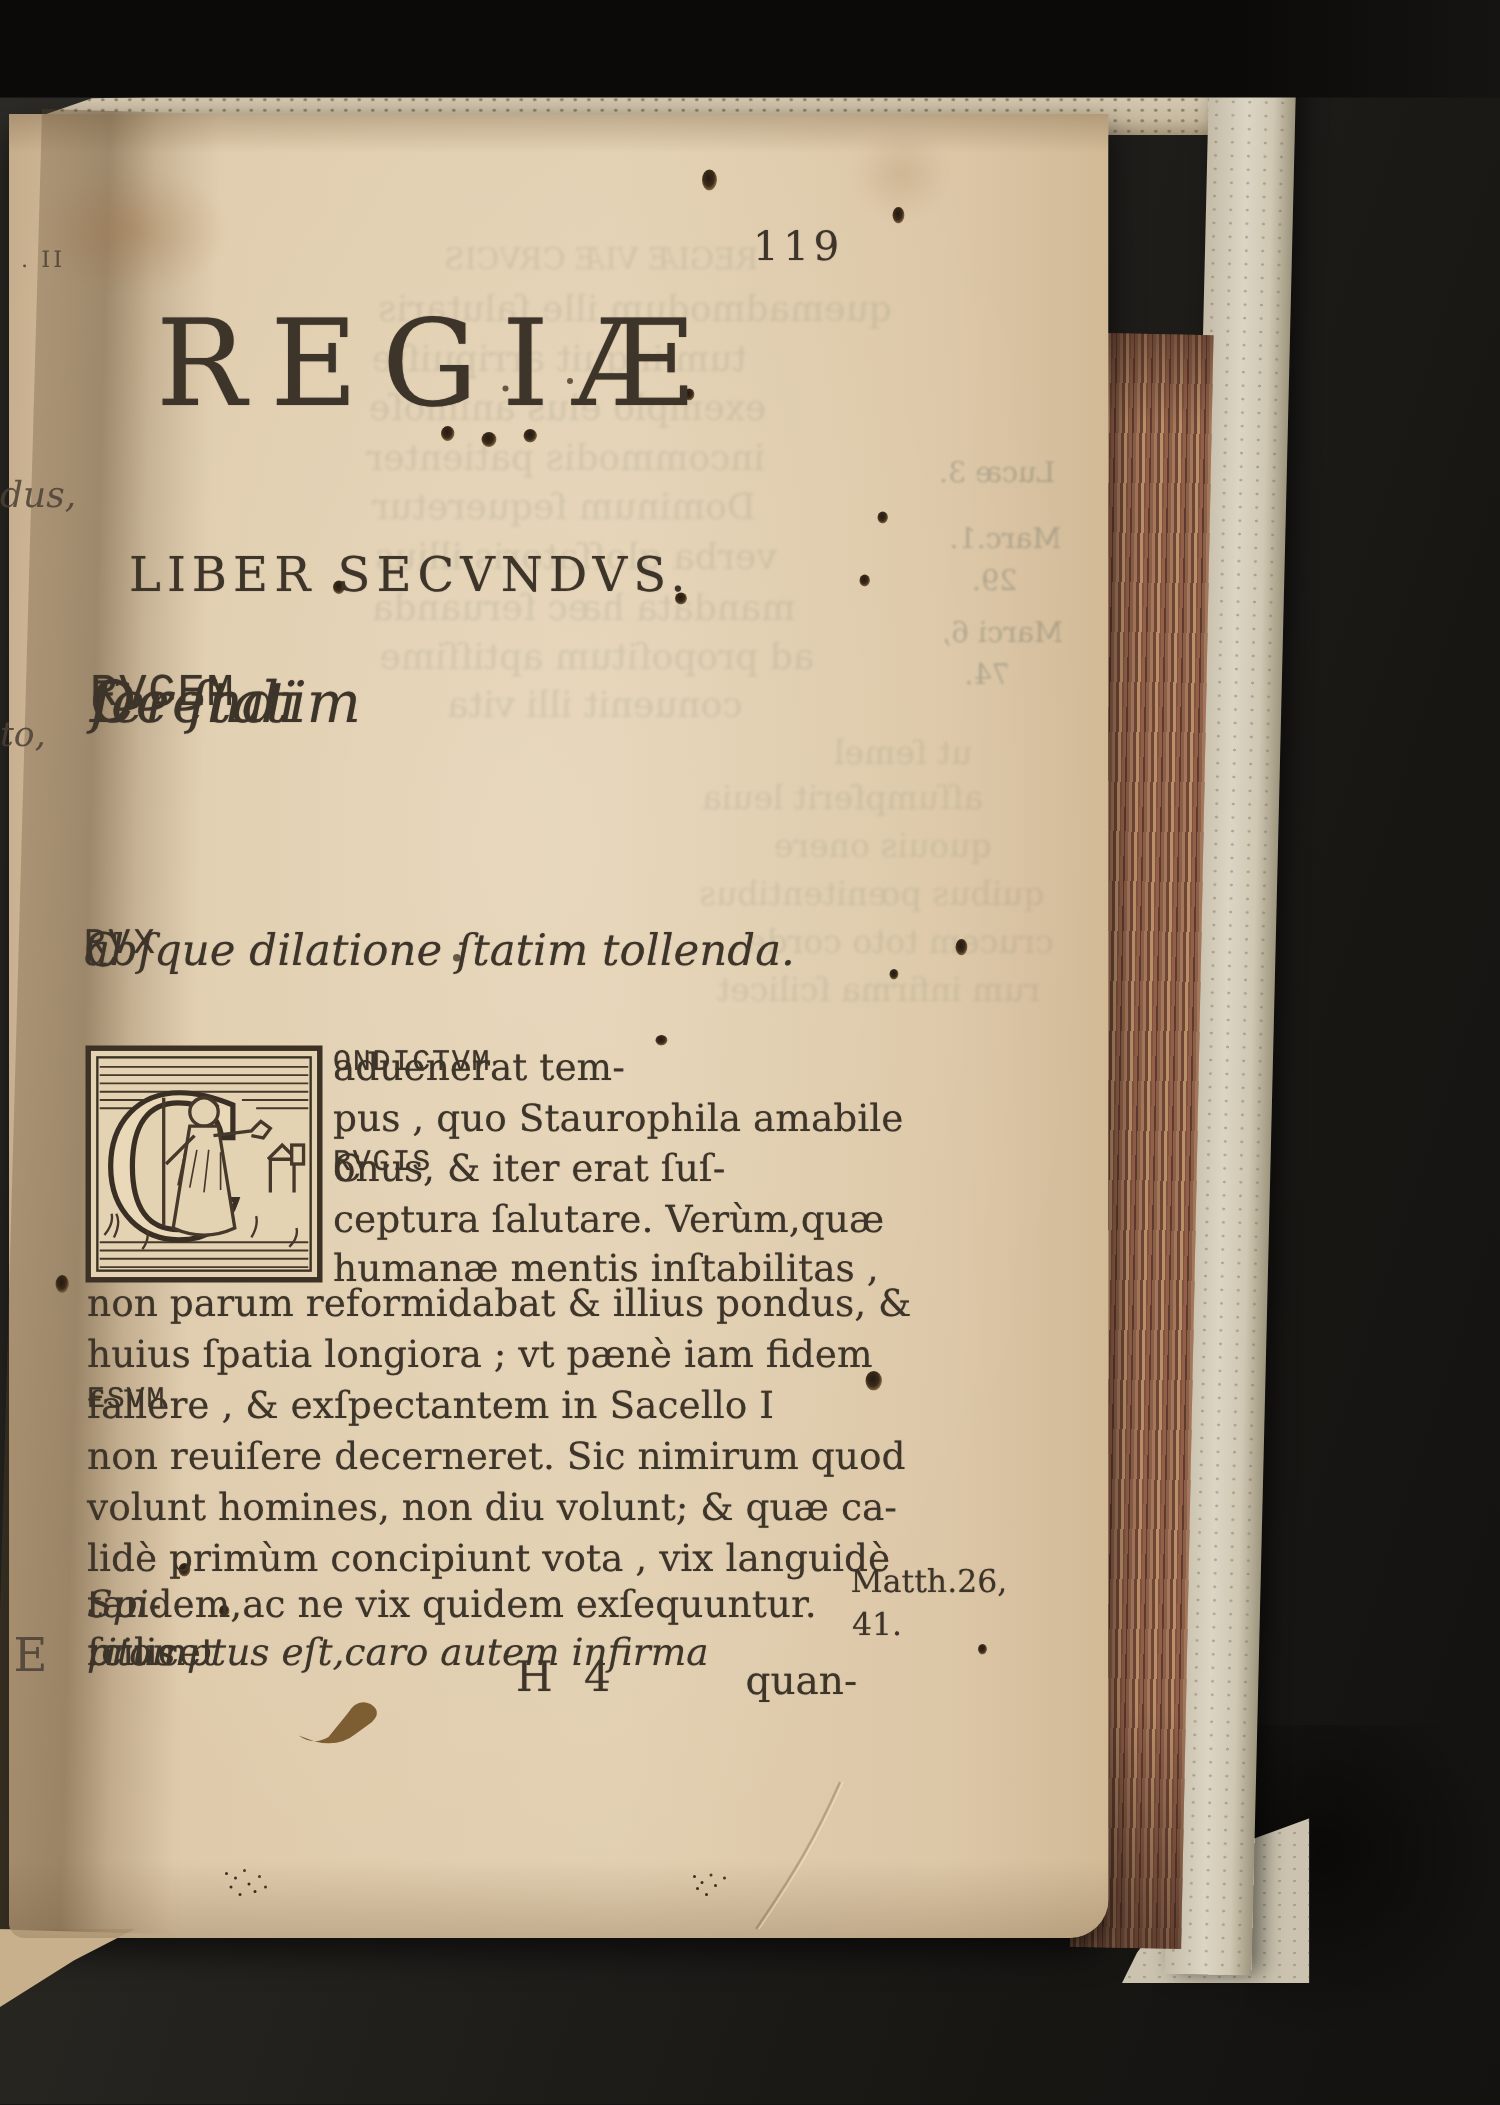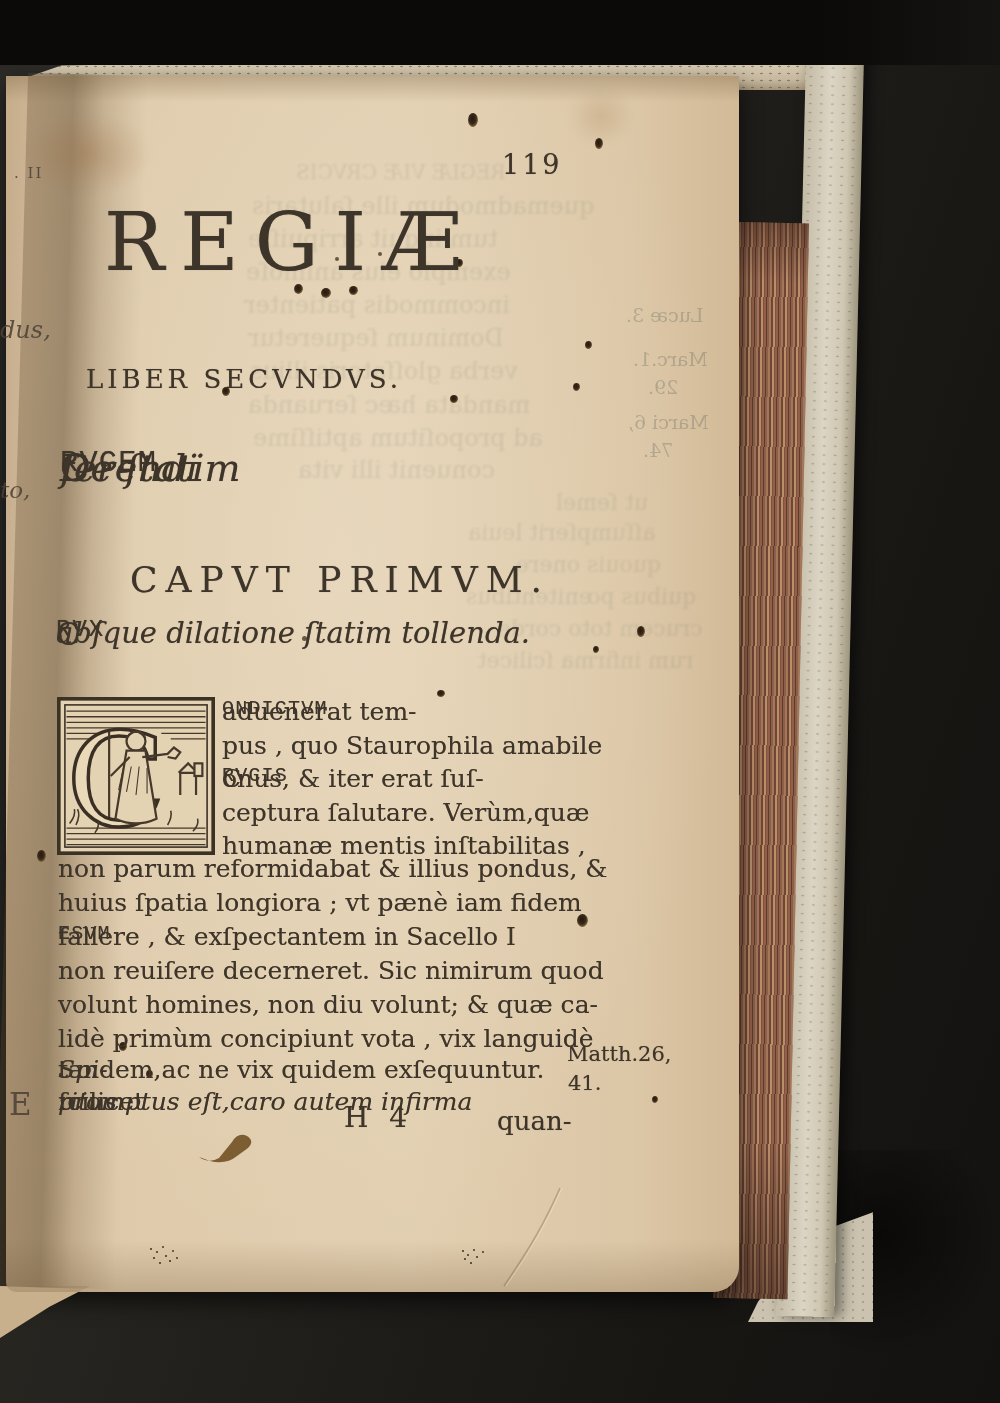--- a/index.html
+++ b/index.html
@@ -56,21 +56,21 @@
   .page-top-shade{left:6px;top:76px;width:733px;height:26px;
     background:linear-gradient(180deg,rgba(120,96,64,.35),transparent);}
   .page-bottom-shade{left:6px;top:1240px;width:733px;height:52px;border-radius:0 0 26px 10px;
     background:linear-gradient(0deg,rgba(120,96,64,.30),transparent);}
 
   
   .ink{color:var(--ink,#3e352a);white-space:nowrap;text-shadow:0 0 .7px rgba(62,50,40,.55);}
   .pageno{left:502px;top:149px;font-size:27px;letter-spacing:3px;}
   .h1{left:104px;top:196px;font-size:80px;letter-spacing:16px;}
   .h2{left:80px;top:292px;font-size:56px;letter-spacing:7px;}
-  .h3{left:86px;top:364px;font-size:26px;letter-spacing:4px;}
+  .h3{left:86px;top:364px;font-size:32px;letter-spacing:4px;}
   .sub1{left:60px;top:446px;font-size:38px;font-style:italic;}
   .sub1 .seg-sc,.sub1 .seg-rc{font-style:normal;}
   .sub2{left:226px;top:500px;font-size:40px;font-style:italic;}
   .chap{left:130px;top:559px;font-size:36px;letter-spacing:8px;}
   .arg{left:56px;top:616px;font-size:29px;font-style:italic;}
   .arg .seg-rc{font-style:normal;font-size:31px;}
   .arg .seg-sc{font-style:normal;font-size:24px;letter-spacing:2px;}
   .seg-i{font-style:italic;}
   .seg-sc{font-size:.8em;letter-spacing:1.2px;font-family:Liberation Mono, monospace;}
   .body-line{font-size:25px;white-space:nowrap;color:var(--ink,#3e352a);
@@ -208,21 +208,20 @@
 
   <div class="ink pageno">119</div>
   <div class="ink h1">REGIÆ</div>
   <div class="ink h3">LIBER SECVNDVS.</div>
   <div class="ink sub1">
       <span class="seg-i">De ſtatim </span>
       <span class="seg-rc">C</span>
       <span class="seg-sc">RVCEM</span>
       <span class="seg-i"> ferendi</span>
     </div>
-  <div class="ink chap">CAPVT PRIMVM.</div>
   <div class="ink arg">
       <span class="seg-rc">C</span>
       <span class="seg-sc">RVX</span>
       <span class="seg-i"> abſque dilatione ſtatim tollenda.</span>
     </div>
 
   <svg class="woodcut" width="158" height="158" viewBox="0 0 100 100">
     <rect x="1" y="1" width="98" height="98" fill="#e4d3b3" stroke="#3c3125" stroke-width="2.6"></rect>
     <rect x="5" y="5" width="90" height="90" fill="none" stroke="#3c3125" stroke-width="1"></rect>
     <g stroke="#46392b" stroke-width=".8">

